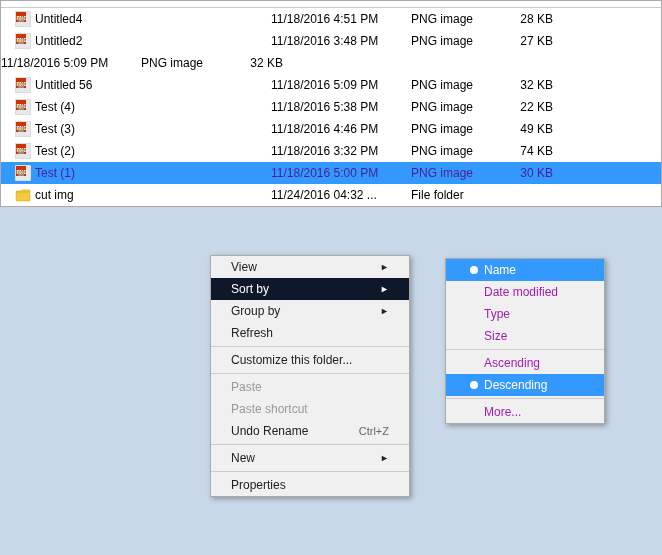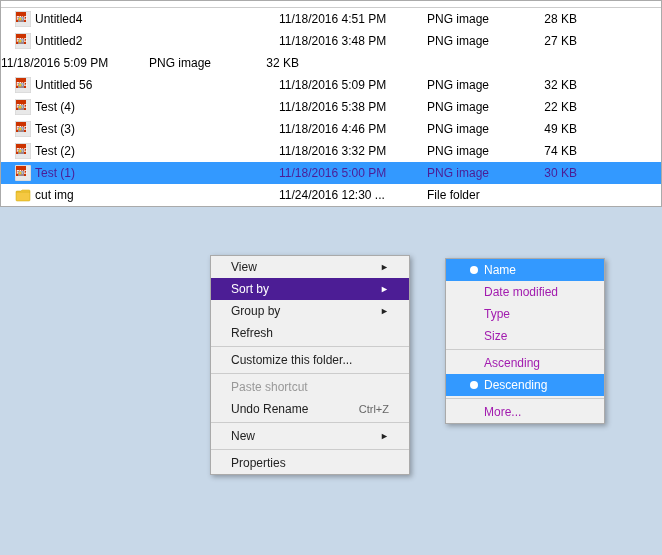--- a/index.html
+++ b/index.html
@@ -33,21 +33,20 @@
     .col-date { width: 140px; }
     .col-type { width: 90px; }
     .col-size { width: 60px; text-align: right; padding-right: 8px; }
 
     .file-row {
       display: flex;
       align-items: center;
       height: 22px;
       padding: 0;
       cursor: default;
-      gap: 8px;
     }
     .file-row.selected { background: #3399ff; color: #4c1d95; }
 
     .file-row .col-name {
       display: flex;
       align-items: center;
       gap: 4px;
     }
 
     
@@ -78,21 +77,21 @@
       align-items: center;
       justify-content: space-between;
       padding: 4px 20px 4px 20px;
       cursor: default;
       white-space: nowrap;
       color: #222;
     }
 
     .context-menu-item:hover,
     .context-menu-item.highlighted {
-      background: #4c1d95;
+      background: #0f172a;
       color: #fff;
     }
 
     .context-menu-item.disabled {
       color: #999;
     }
 
     .context-menu-separator {
       height: 1px;
       background: #ccc;
@@ -303,21 +302,21 @@
       <div class="file-row">
     <div class="col-name">
       <span class="img-icon">
       <svg viewBox="0 0 16 16" xmlns="http://www.w3.org/2000/svg">
         <path d="M1 5 Q1 4 2 4 L6 4 L7 3 L14 3 Q15 3 15 4 L15 13 Q15 14 14 14 L2 14 Q1 14 1 13 Z" fill="#f5c842" stroke="#c8a400" stroke-width="0.5"></path>
         <path d="M1 5 L15 5" stroke="#c8a400" stroke-width="0.5"></path>
       </svg>
     </span>
       <span>cut img</span>
     </div>
-    <div class="col-date">11/24/2016 12:30 ...</div>
+    <div class="col-date">11/24/2016 04:32 ...</div>
     <div class="col-type">File folder</div>
     <div class="col-size"></div>
   </div>
     </div>
 </div>
 
 <div class="context-menu" id="main-context-menu" style="left:210px; top:255px;">
   <div id="main-menu-items-container">
       <div class="context-menu-item">
         <span>View</span>
@@ -332,20 +331,23 @@
         <span class="submenu-arrow">►</span>
       </div>
       <div class="context-menu-item">
         <span>Refresh</span>
       </div>
       <div class="context-menu-separator"></div>
       <div class="context-menu-item">
         <span>Customize this folder...</span>
       </div>
       <div class="context-menu-separator"></div>
+      <div class="context-menu-item disabled">
+        <span>Paste</span>
+      </div>
       <div class="context-menu-item disabled">
         <span>Paste shortcut</span>
       </div>
       <div class="context-menu-item">
         <span>Undo Rename</span>
         <span class="shortcut-text">Ctrl+Z</span>
       </div>
       <div class="context-menu-separator"></div>
       <div class="context-menu-item">
         <span>New</span>

